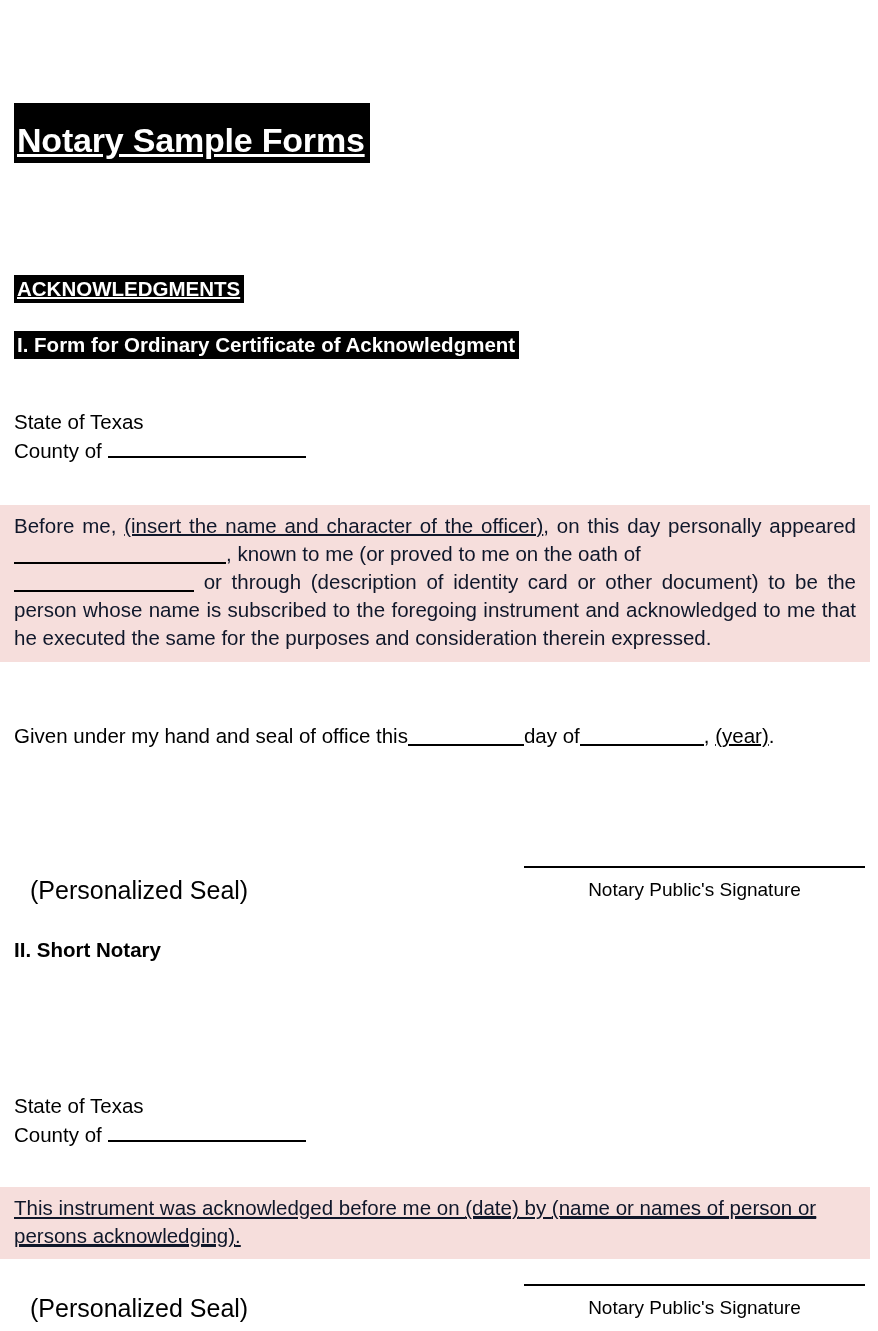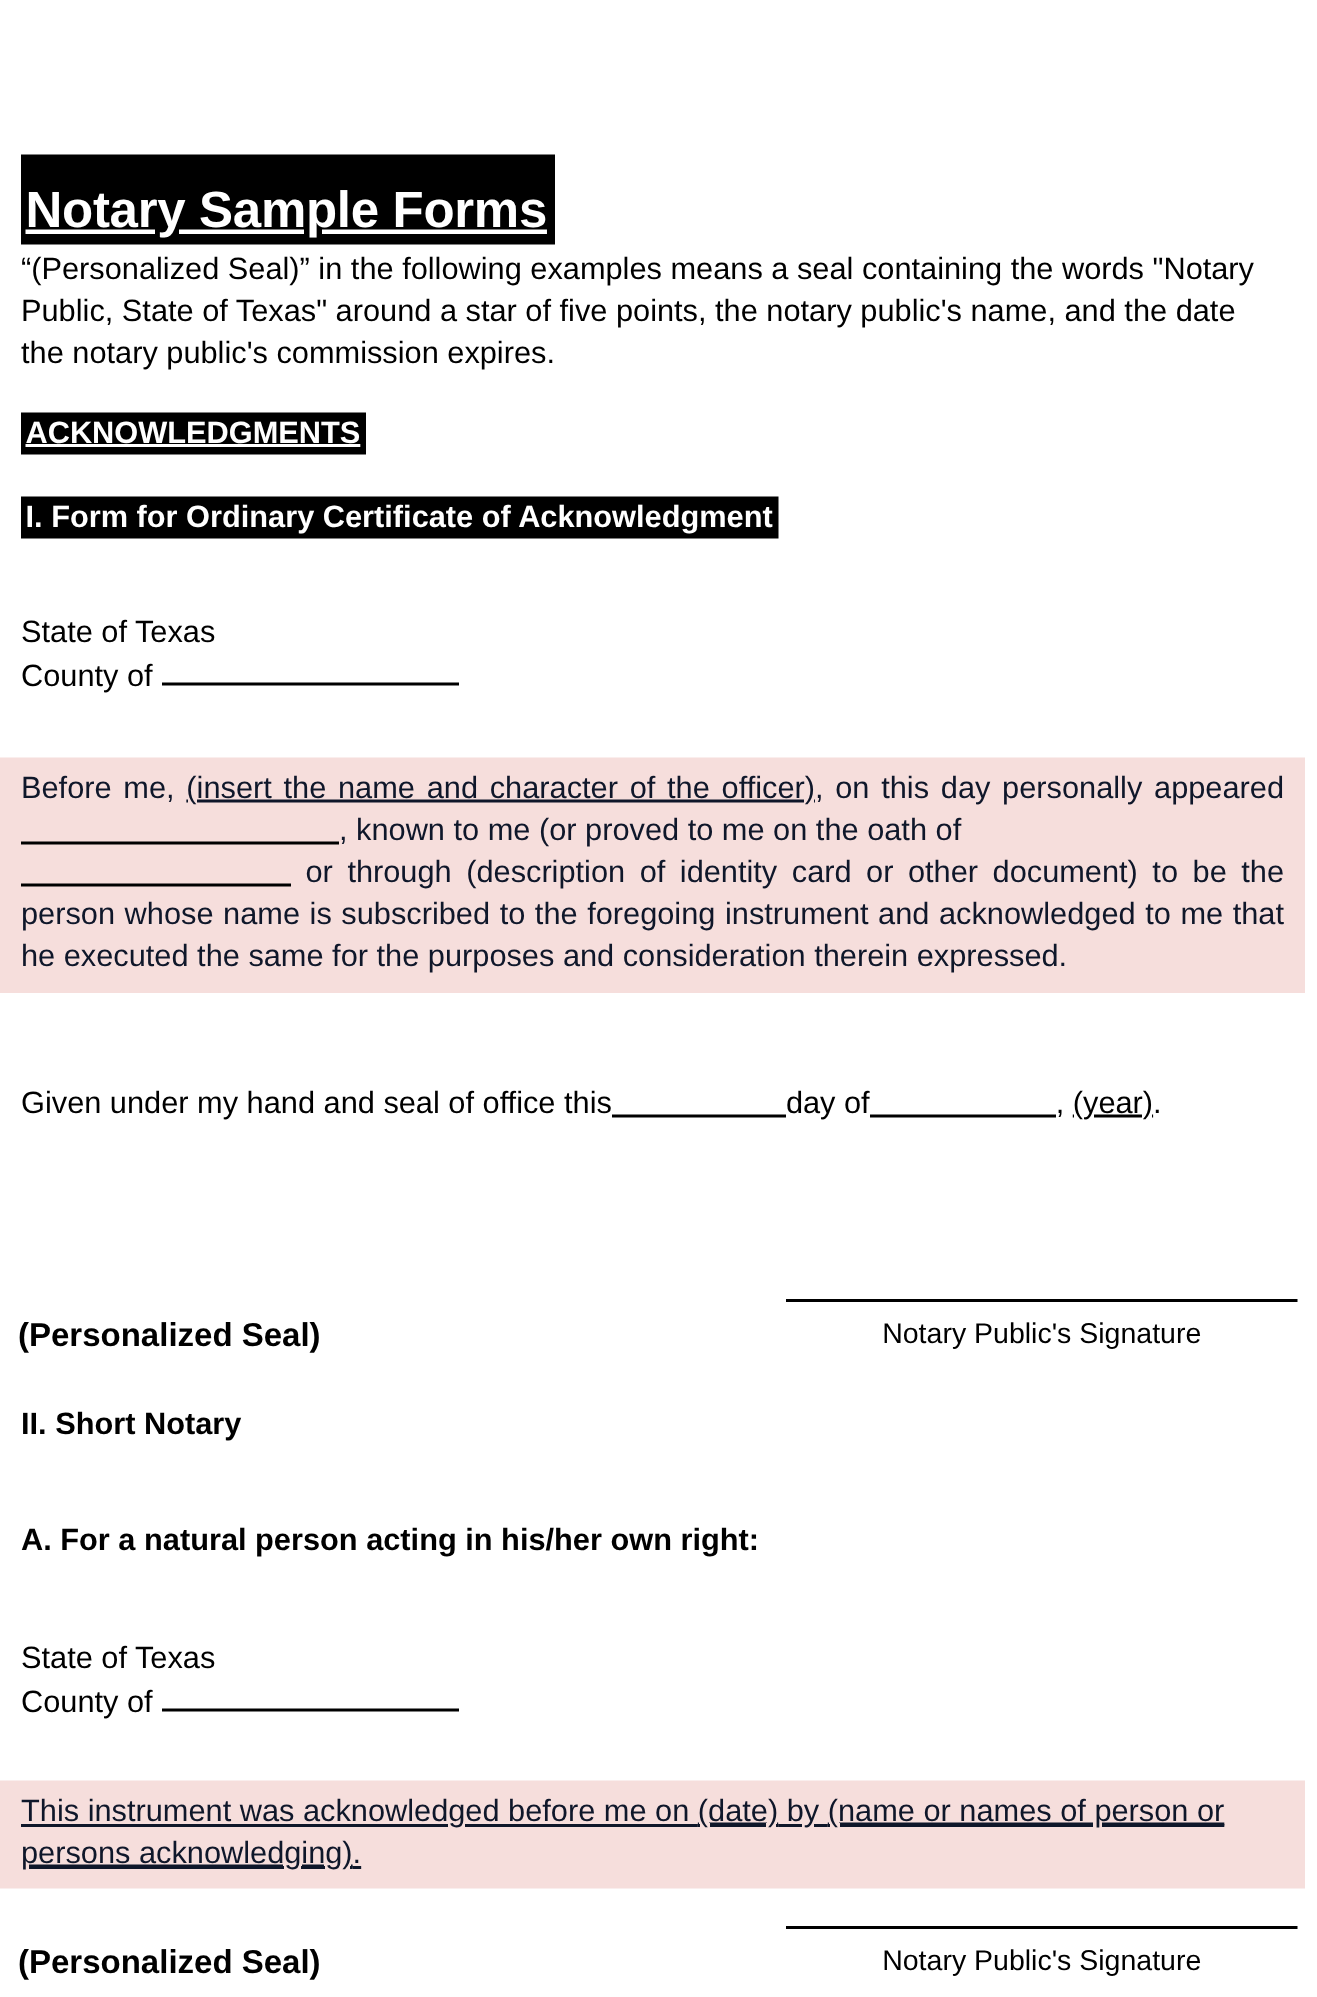--- a/index.html
+++ b/index.html
@@ -162,36 +162,34 @@
     left: 524px;
     top: 10px;
     width: 341px;
     text-align: center;
     font-size: 19px;
     line-height: 28px;
     white-space: nowrap;
   }
   .seal-label {
     position: absolute;
-    left: 12px;
+    left: 30px;
     top: 10px;
-    font-size: 22px;
-    line-height: 28px;
-    white-space: nowrap;
-    font-weight: bold;
+    font-size: 25px;
+    line-height: 28px;
+    white-space: nowrap;
   }
 </style>
 </head>
 <body>
 
 <div class="page">
 
   <div class="doc-title">Notary Sample Forms</div>
 
-  <div class="intro">“(Personalized Seal)” in the following examples means a seal containing the words "Notary Public, State of Texas" around a star of five points, the notary public's name, and the date the notary public's commission expires.</div>
 
   <div class="section-head form1">I. Form for Ordinary Certificate of Acknowledgment</div>
 
   <div class="section-head ack">ACKNOWLEDGMENTS</div>
 
   <div class="addr one">
     <div>State of Texas</div>
     <div><span>County of</span><span class="blank-line"></span></div>
   </div>
 
@@ -202,21 +200,20 @@
   <div class="given"><span>Given under my hand and seal of office this</span><span class="fill f-day"></span><span>day of</span><span class="fill f-month"></span><span>, </span><span class="u">(year)</span><span>.</span></div>
 
   <div class="sig-block s1">
     <div class="seal-label">(Personalized Seal)</div>
     <div class="sig-line"></div>
     <div class="sig-label">Notary Public's Signature</div>
   </div>
 
   <div class="plain-head shortforms">II. Short Notary</div>
 
-  <div class="plain-head natural">A. For a natural person acting in his/her own right:</div>
 
   <div class="addr two">
     <div>State of Texas</div>
     <div><span>County of</span><span class="blank-line"></span></div>
   </div>
 
   <div class="pink-block p2">
     <span class="pw"><span>This instrument was acknowledged before me on </span><span class="u">(date)</span><span> by </span><span class="u">(name or names of person or persons acknowledging)</span><span>.</span></span>
   </div>
 

